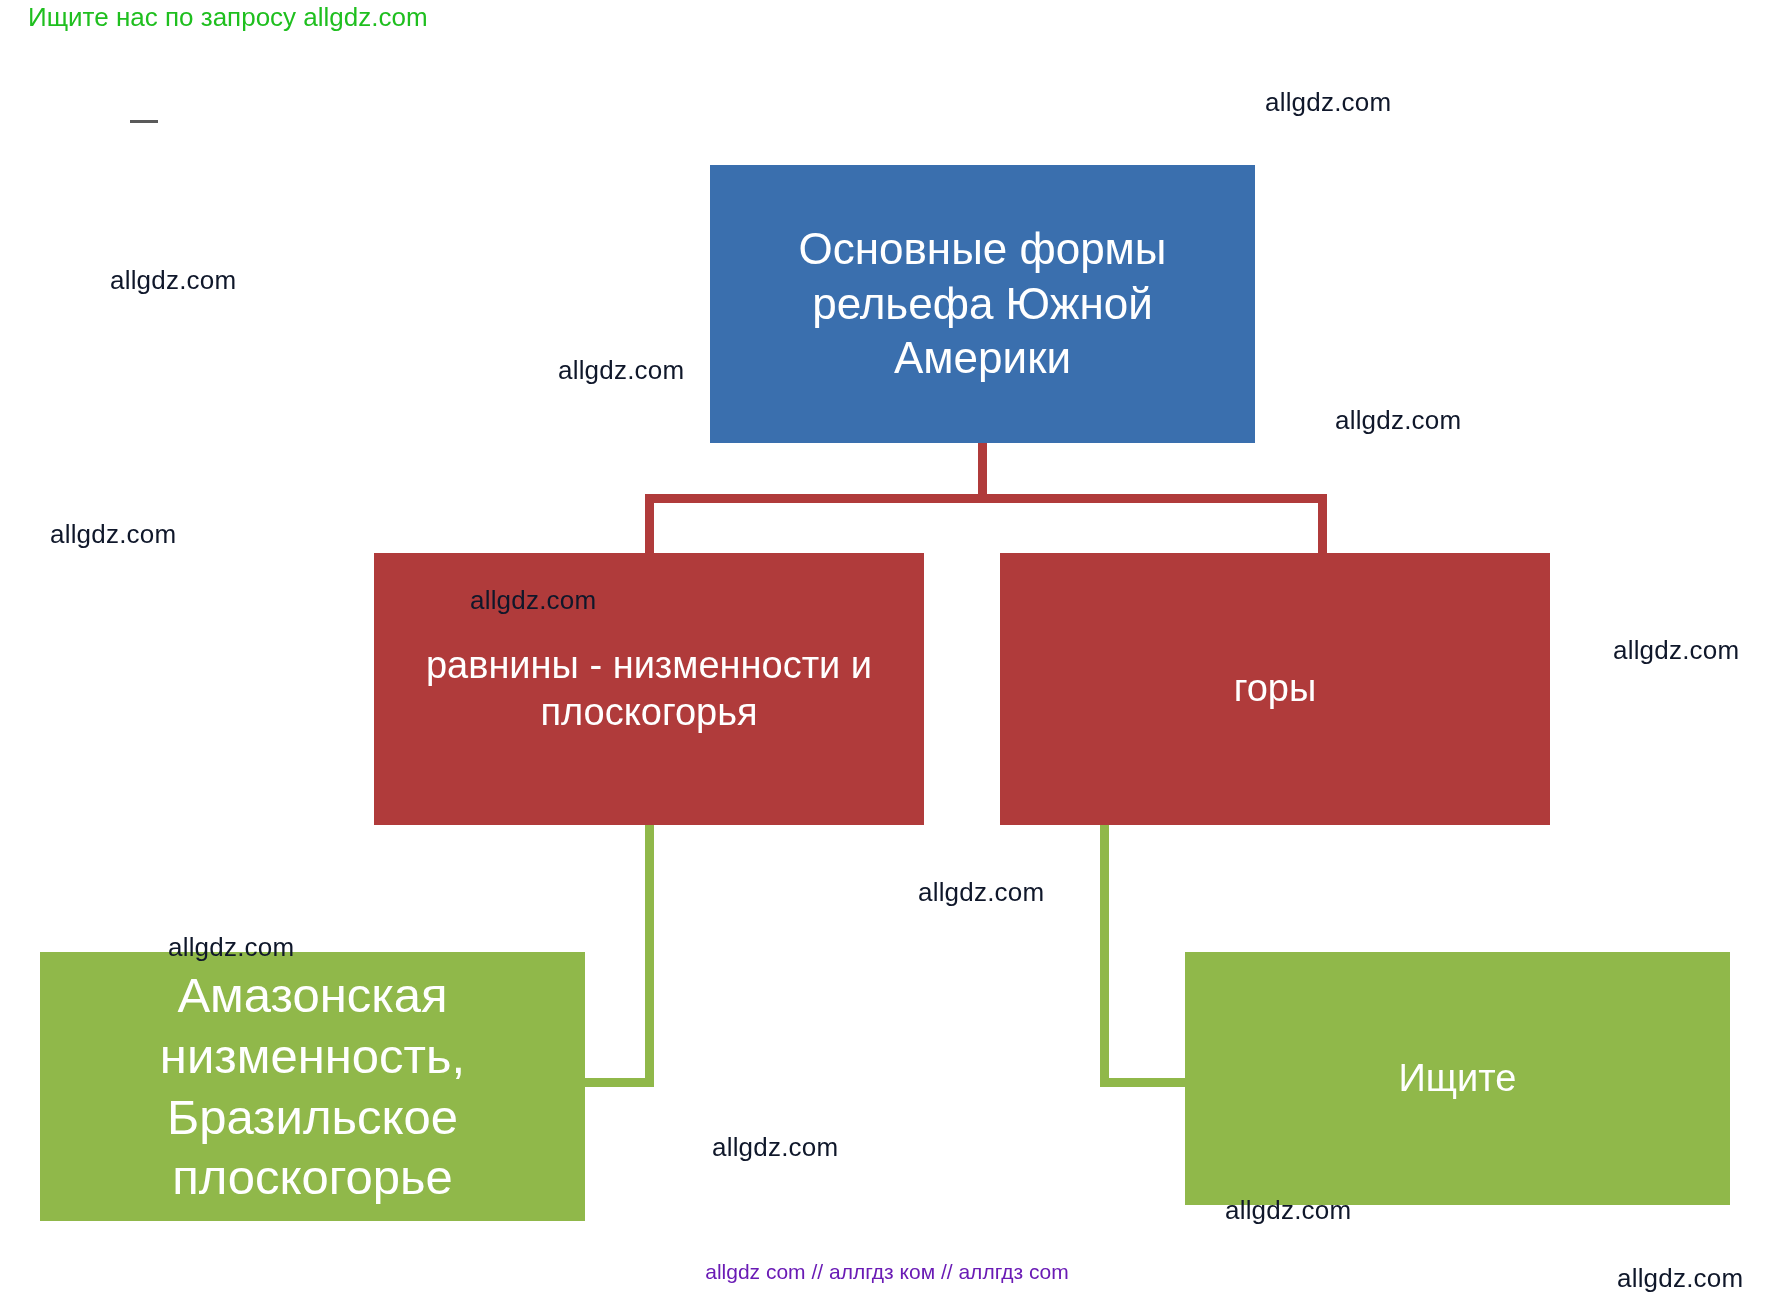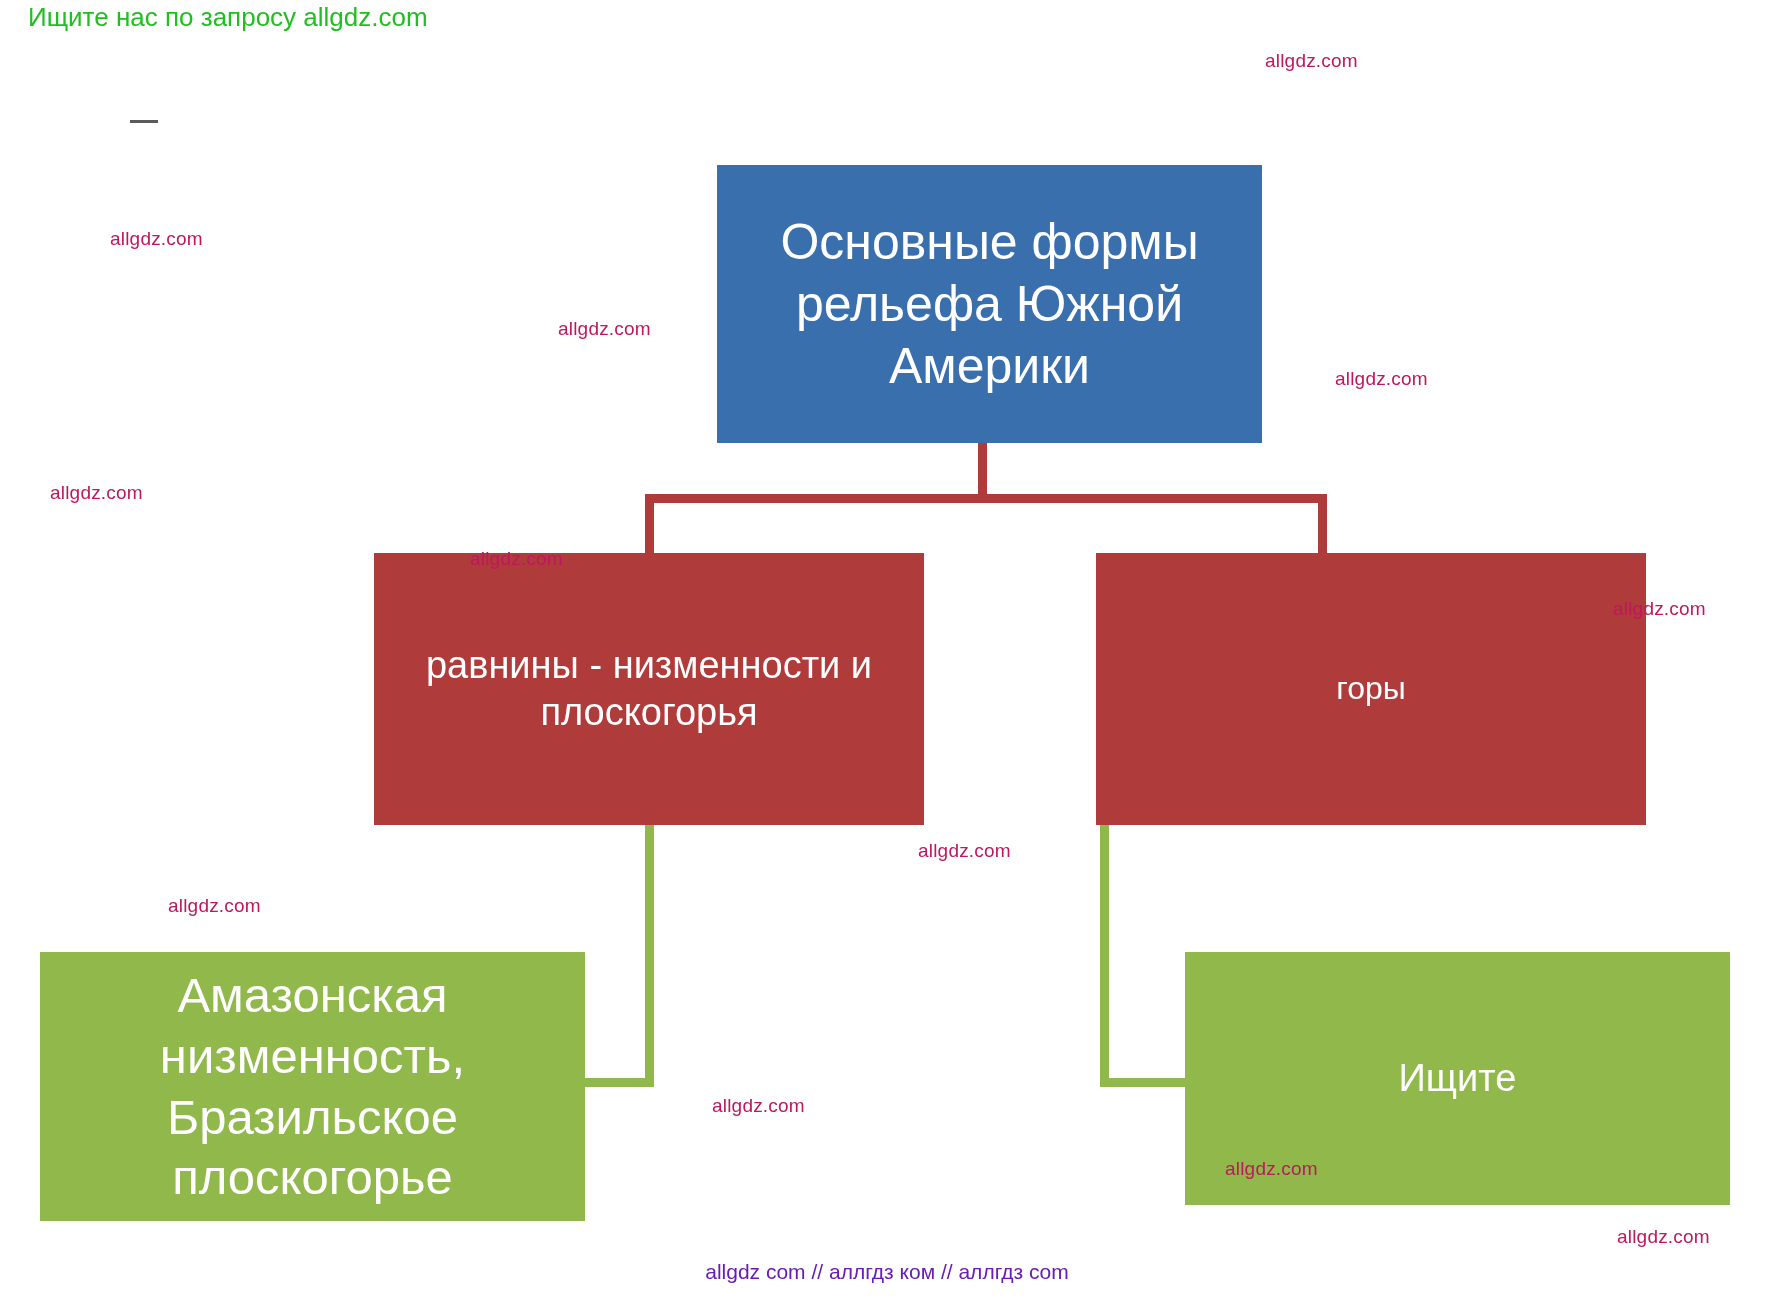--- a/index.html
+++ b/index.html
@@ -14,25 +14,26 @@
     position: relative;
     width: 1774px;
     height: 1304px;
     overflow: hidden;
     background: #ffffff;
   }
 
   
   .wm {
     position: absolute;
-    color: #be185d;
-    font-size: 19px;
+    color: #0f172a;
+    font-size: 26px;
     font-family: "Liberation Sans", sans-serif;
     white-space: nowrap;
     letter-spacing: 0.2px;
+    margin-top: 37px;
   }
 
   .top-banner {
     position: absolute;
     top: 2px;
     left: 0;
     width: 100%;
     text-align: left;
     color: #1fbf1f;
     font-size: 26px;
@@ -75,32 +76,31 @@
     padding: 6px 12px;
     font-family: "Liberation Sans", sans-serif;
   }
   .node.blue   { background: #3a6fae; }
   .node.red    { background: #b03b3b; }
   .node.green  { background: #90b84a; }
 
   #node-root {
     left: 710px; top: 165px;
     width: 545px; height: 278px;
-    font-size: 50px;
-    margin-left: 7px;
+    font-size: 44px;
   }
   #node-plains {
     left: 374px; top: 553px;
     width: 550px; height: 272px;
     font-size: 38px;
   }
   #node-mountains {
-    left: 1096px; top: 553px;
+    left: 1000px; top: 553px;
     width: 550px; height: 272px;
-    font-size: 32px;
+    font-size: 38px;
   }
   #node-amazon {
     left: 40px; top: 952px;
     width: 545px; height: 269px;
     font-size: 49px;
   }
   #node-andes {
     left: 1185px; top: 952px;
     width: 545px; height: 253px;
     font-size: 38px;

